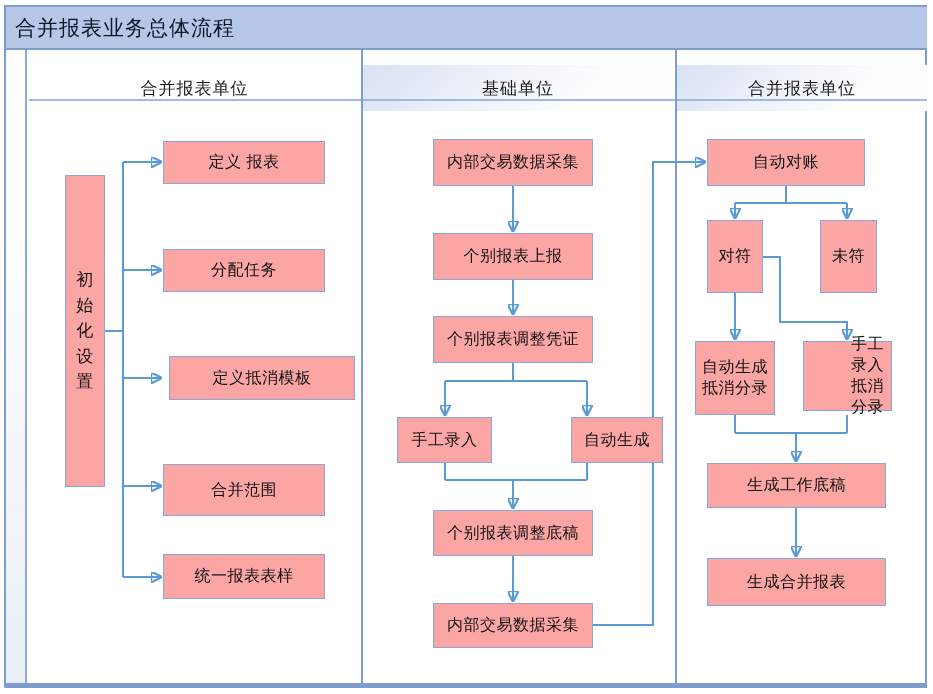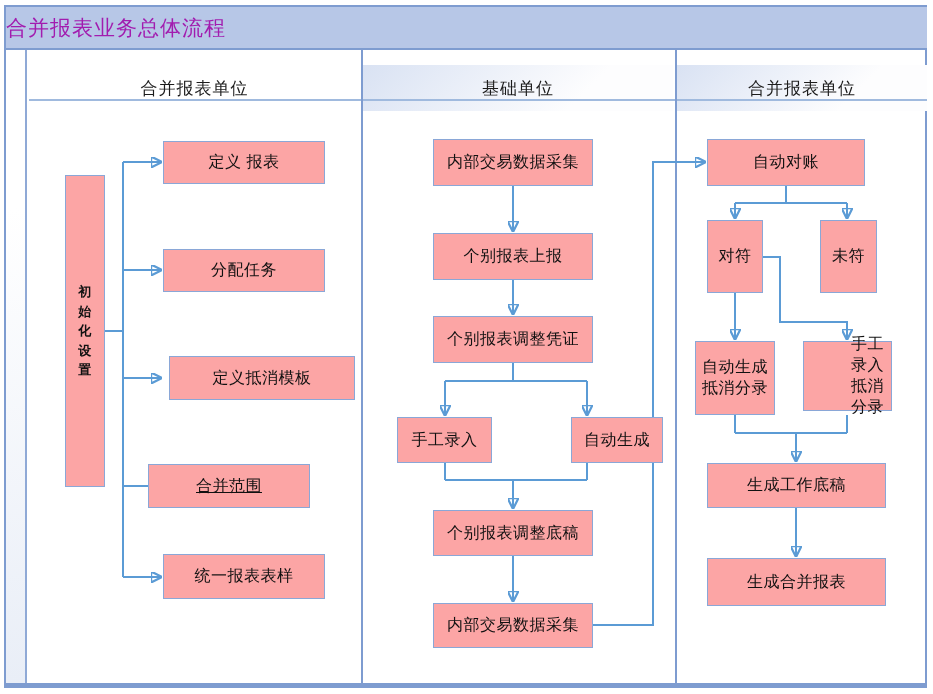--- a/index.html
+++ b/index.html
@@ -10,39 +10,39 @@
   
   .frame{
     position:absolute;left:4px;top:5px;width:923px;height:683px;box-sizing:border-box;
     border:2px solid #7e9cd0;border-bottom:5px solid #7e9cd0;
   }
   .titlebar{
     position:absolute;left:6px;top:7px;width:921px;height:41px;
     background:#b7c7e7;border-bottom:2px solid #7e9cd0;
     display:flex;align-items:center;box-sizing:content-box;
   }
-  .titlebar .t{font-size:21px;letter-spacing:1px;color:#a21caf;}
+  .titlebar .t{font-size:21px;padding-left:9px;letter-spacing:1px;color:#0f172a;}
   .strip{
     position:absolute;left:6px;top:50px;width:21px;height:633px;box-sizing:border-box;
     border-right:2px solid #8fa9d6;
     background:linear-gradient(180deg,#ffffff 0%,#ffffff 25%,#e9eef7 100%);
   }
   .hcell{
     position:absolute;top:50px;height:46px;display:flex;align-items:center;justify-content:center;
     font-size:17px;letter-spacing:1px;margin-top:15px;
   }
   .hgrad{background:linear-gradient(135deg,#d9e2f3 0%,#fdfdfe 70%);}
   .hline{position:absolute;left:29px;top:99px;width:898px;height:2px;background:#a0bade;}
   .vdiv{position:absolute;top:50px;width:2px;height:633px;background:#7e9cd0;}
   .node{
     position:absolute;box-sizing:border-box;background:#fca5a5;border:1.5px solid #8aa7d7;
     display:flex;align-items:center;justify-content:center;text-align:center;
     font-size:16px;line-height:1.3;letter-spacing:0.5px;color:#111;
   }
-  .node-vertical{padding:0 10px;word-break:break-all;line-height:1.5;font-size:13px;font-weight:bold;}
+  .node-vertical{padding:0 10px;word-break:break-all;line-height:1.5;font-size:17px;}
   svg.connectors{position:absolute;left:0;top:0;pointer-events:none;}
   svg.connectors path{stroke:#5b9bd5;stroke-width:2;fill:none;}
 </style>
 </head>
 <body>
 
 <div id="stage">
 
   <div class="frame"></div>
 
@@ -91,21 +91,21 @@
     <path d="M763,257 H780 V322 H847 V339" marker-end="url(#arr)"></path>
     <path d="M735,415 V433 M847,415 V433 M735,433 H847"></path>
     <path d="M796,433 V461" marker-end="url(#arr)"></path>
     <path d="M796,508 V556" marker-end="url(#arr)"></path>
   </svg>
 
   <div class="node node-vertical" style="left:65px;top:175px;width:40px;height:312px;">初始化设置</div>
   <div class="node" style="left:163px;top:141px;width:162px;height:43px;">定义 报表</div>
   <div class="node" style="left:163px;top:249px;width:162px;height:43px;">分配任务</div>
   <div class="node" style="left:169px;top:356px;width:186px;height:44px;">定义抵消模板</div>
-  <div class="node" style="left:148px;top:464px;width:162px;height:44px;text-decoration:underline;">合并范围</div>
+  <div class="node" style="left:163px;top:464px;width:162px;height:52px;">合并范围</div>
   <div class="node" style="left:163px;top:554px;width:162px;height:45px;">统一报表表样</div>
 
   <div class="node" style="left:433px;top:139px;width:160px;height:47px;">内部交易数据采集</div>
   <div class="node" style="left:433px;top:233px;width:160px;height:47px;">个别报表上报</div>
   <div class="node" style="left:433px;top:316px;width:160px;height:47px;">个别报表调整凭证</div>
   <div class="node" style="left:397px;top:417px;width:95px;height:46px;">手工录入</div>
   <div class="node" style="left:571px;top:417px;width:92px;height:46px;">自动生成</div>
   <div class="node" style="left:433px;top:510px;width:160px;height:46px;">个别报表调整底稿</div>
   <div class="node" style="left:433px;top:603px;width:160px;height:45px;">内部交易数据采集</div>
 

